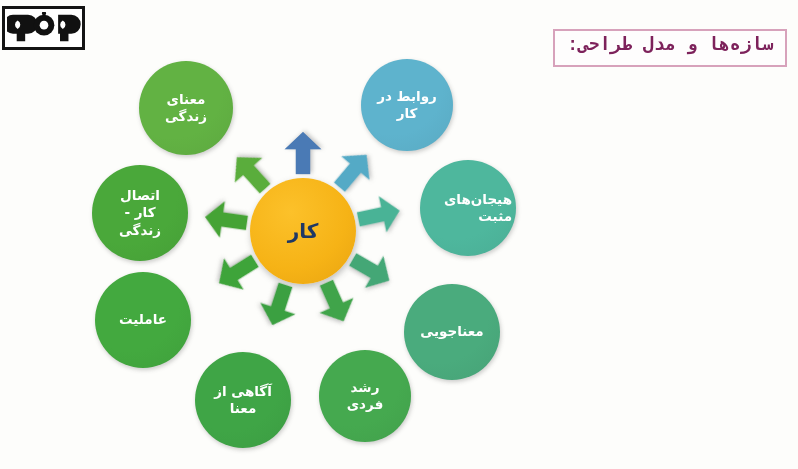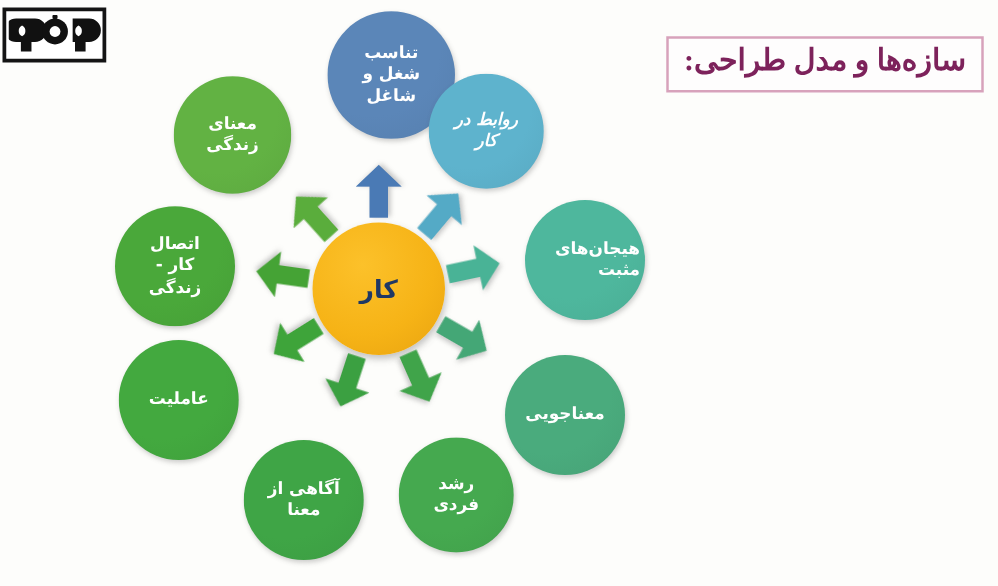--- a/index.html
+++ b/index.html
@@ -43,22 +43,22 @@
     position: absolute;
     right: 11px;
     top: 29px;
     padding: 3px 12px 8px 12px;
     border: 2px solid #d7a2bb;
     background: #fefdfd;
     box-sizing: border-box;
   }
   .title-plate .title-text {
     direction: rtl;
-    font-family: Liberation Serif, serif;
-    font-size: 24px;
+    font-family: Liberation Mono, monospace;
+    font-size: 18px;
     font-weight: bold;
     color: #7d225b;
     letter-spacing: 0px;
     white-space: nowrap;
     line-height: 1.25;
   }
 
   
   #diagram {
     position: absolute;
@@ -141,33 +141,26 @@
     <div class="hub" id="hub" style="left: 190px; top: 178px; width: 106px; height: 106px; color: rgb(31, 56, 100);">
       <div>
         <div>کار</div>
       </div>
     </div>
   <div class="arrow" style="left: 220px; top: 130px; transform: rotate(-90deg);">
         <svg viewBox="0 0 100 100" preserveAspectRatio="none">
           <path d="M4 34 H58 V10 L96 50 L58 90 V66 H4 Z" fill="#4a7ab5"></path>
         </svg>
       </div>
-      <div class="node" style="left: 202px; top: 9px; width: 102px; height: 102px; background: radial-gradient(circle at 36% 30%, rgb(91, 134, 184) 0%, rgb(91, 134, 184) 55%, rgba(0, 0, 0, 0.1) 140%), rgb(91, 134, 184);">
-        <span class="label">
-          <span style="display:block">تناسب</span>
-          <span style="display:block">شغل و</span>
-          <span style="display:block">شاغل</span>
-        </span>
-      </div>
       <div class="arrow" style="left: 270.137px; top: 148.249px; transform: rotate(-50deg);">
         <svg viewBox="0 0 100 100" preserveAspectRatio="none">
           <path d="M4 34 H58 V10 L96 50 L58 90 V66 H4 Z" fill="#54aac6"></path>
         </svg>
       </div>
-      <div class="node" style="left: 283px; top: 59px; width: 92px; height: 92px; background: radial-gradient(circle at 36% 30%, rgb(94, 179, 205) 0%, rgb(94, 179, 205) 55%, rgba(0, 0, 0, 0.1) 140%), rgb(94, 179, 205); font-style: italic;">
+      <div class="node" style="left: 301px; top: 59px; width: 92px; height: 92px; background: radial-gradient(circle at 36% 30%, rgb(94, 179, 205) 0%, rgb(94, 179, 205) 55%, rgba(0, 0, 0, 0.1) 140%), rgb(94, 179, 205);">
         <span class="label">
           <span style="display:block">روابط در</span>
           <span style="display:block">کار</span>
         </span>
       </div>
       <div class="arrow" style="left: 296.296px; top: 191.783px; transform: rotate(-12deg);">
         <svg viewBox="0 0 100 100" preserveAspectRatio="none">
           <path d="M4 34 H58 V10 L96 50 L58 90 V66 H4 Z" fill="#49b396"></path>
         </svg>
       </div>

